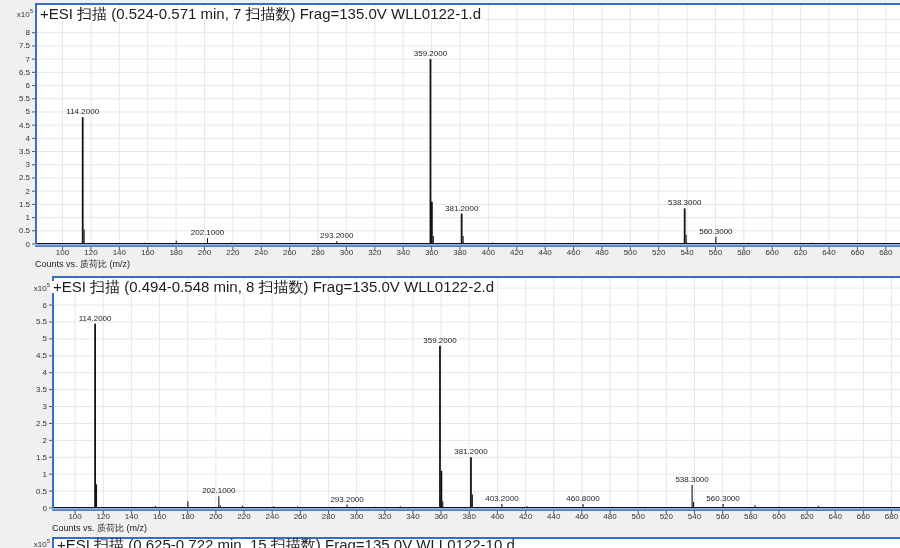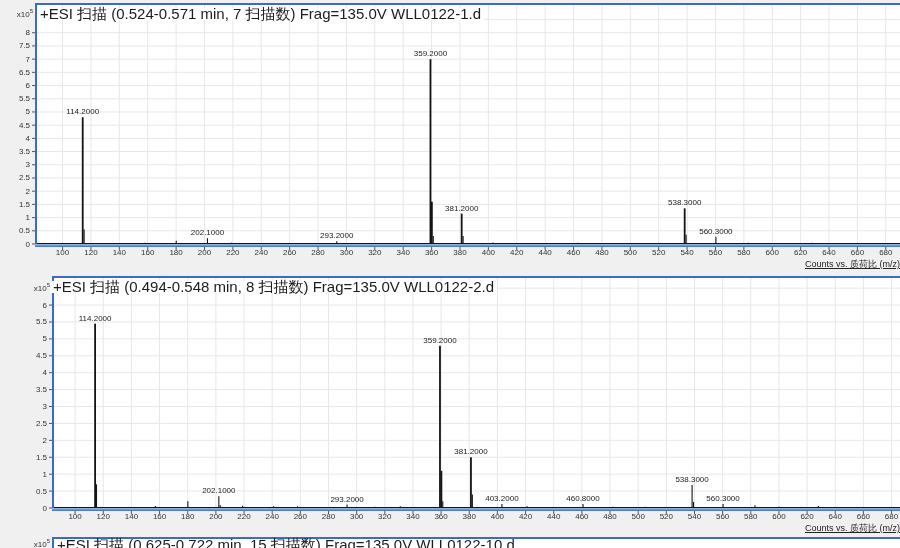--- a/index.html
+++ b/index.html
@@ -19,21 +19,21 @@
   .p1 .yunit{left:2px;top:6px;width:48px;}
   .p2 .yunit{left:2px;top:1px;width:48px;}
   .yunit sup{font-size:6px;}
   .hdr{
     position:absolute;font-size:15px;color:#1c1c1c;background:#fff;
     padding:0 3px;line-height:12px;white-space:nowrap;z-index:2;
   }
   .p0 .hdr{left:37px;top:8px;}
   .p1 .hdr{left:50px;top:5px;}
   .p2 .hdr{left:54px;top:2px;}
-  .xlabel{position:absolute;right:0;text-align:right;font-size:9px;color:#222;text-decoration:underline;}
+  .xlabel{position:absolute;right:0;text-align:left;font-size:9px;color:#222;}
   .p0 .xlabel{left:35px;top:258px;}
   .p1 .xlabel{left:52px;top:246px;}
   .p2 .plotbox{
     position:absolute;left:52px;top:0;right:0;height:11px;background:#fff;
     border-left:2px solid #3a6bc5;border-top:2px solid #3a6bc5;
   }
 </style>
 </head>
 <body>
 

